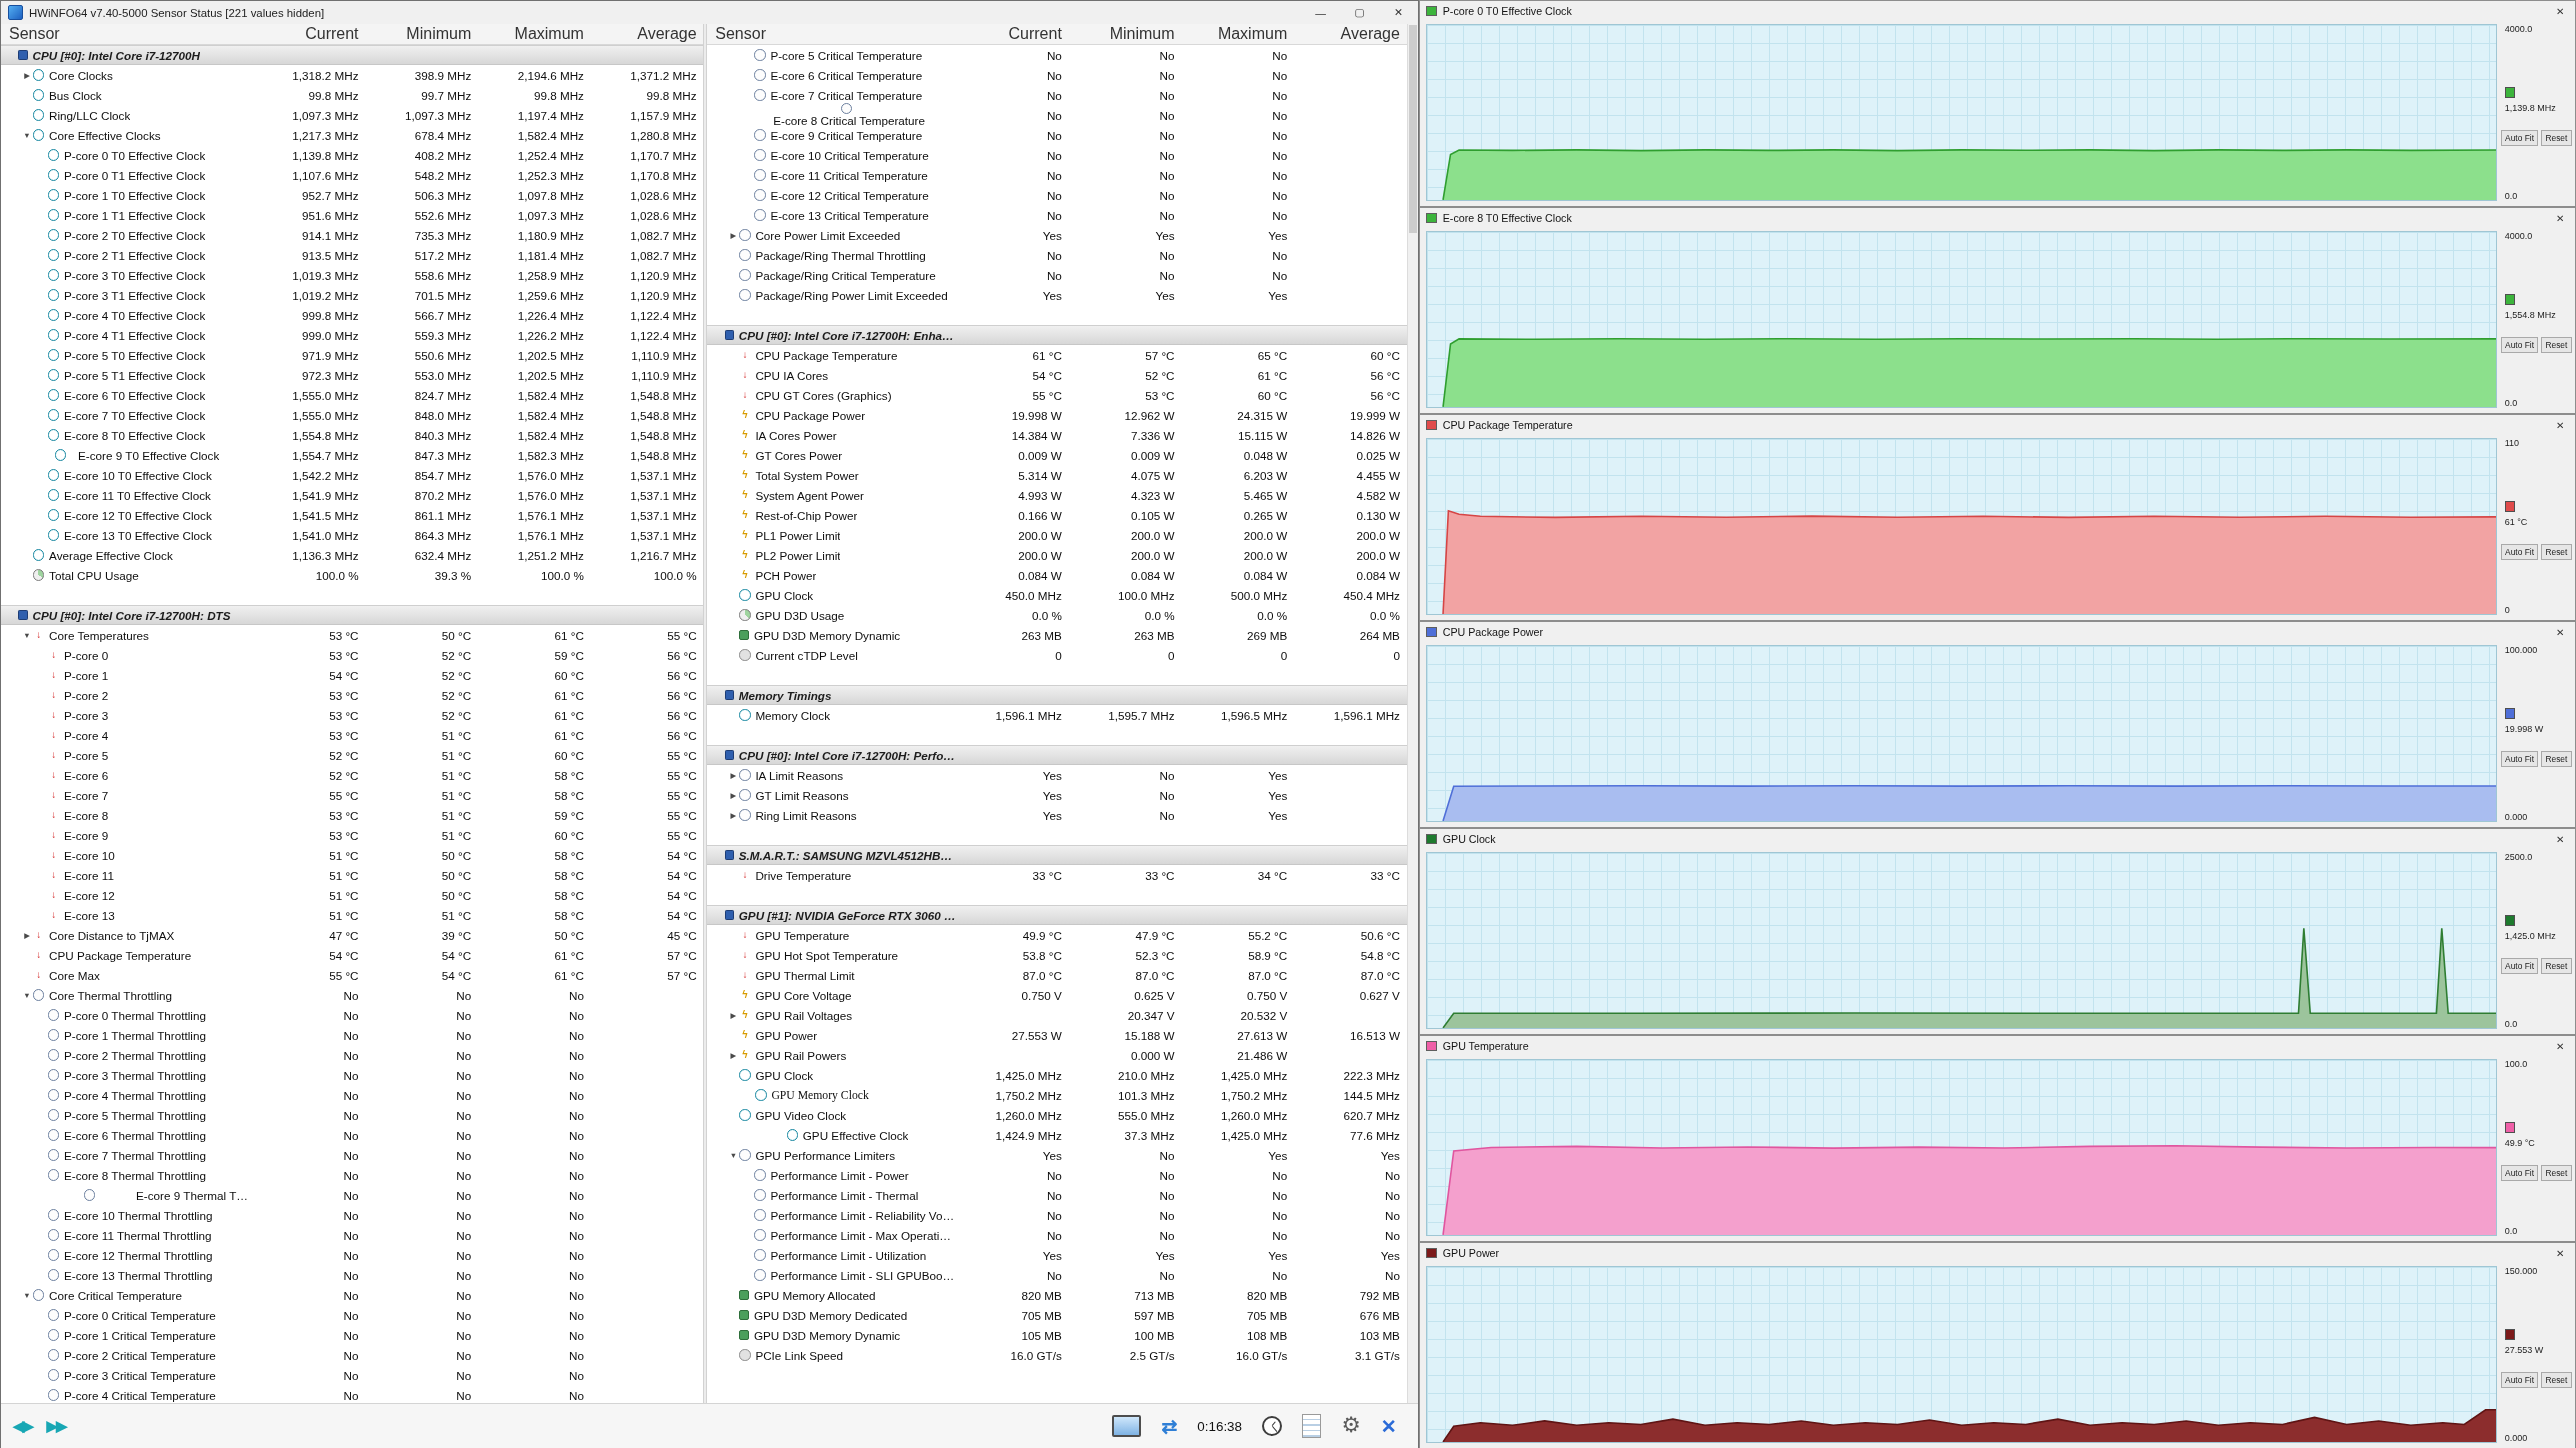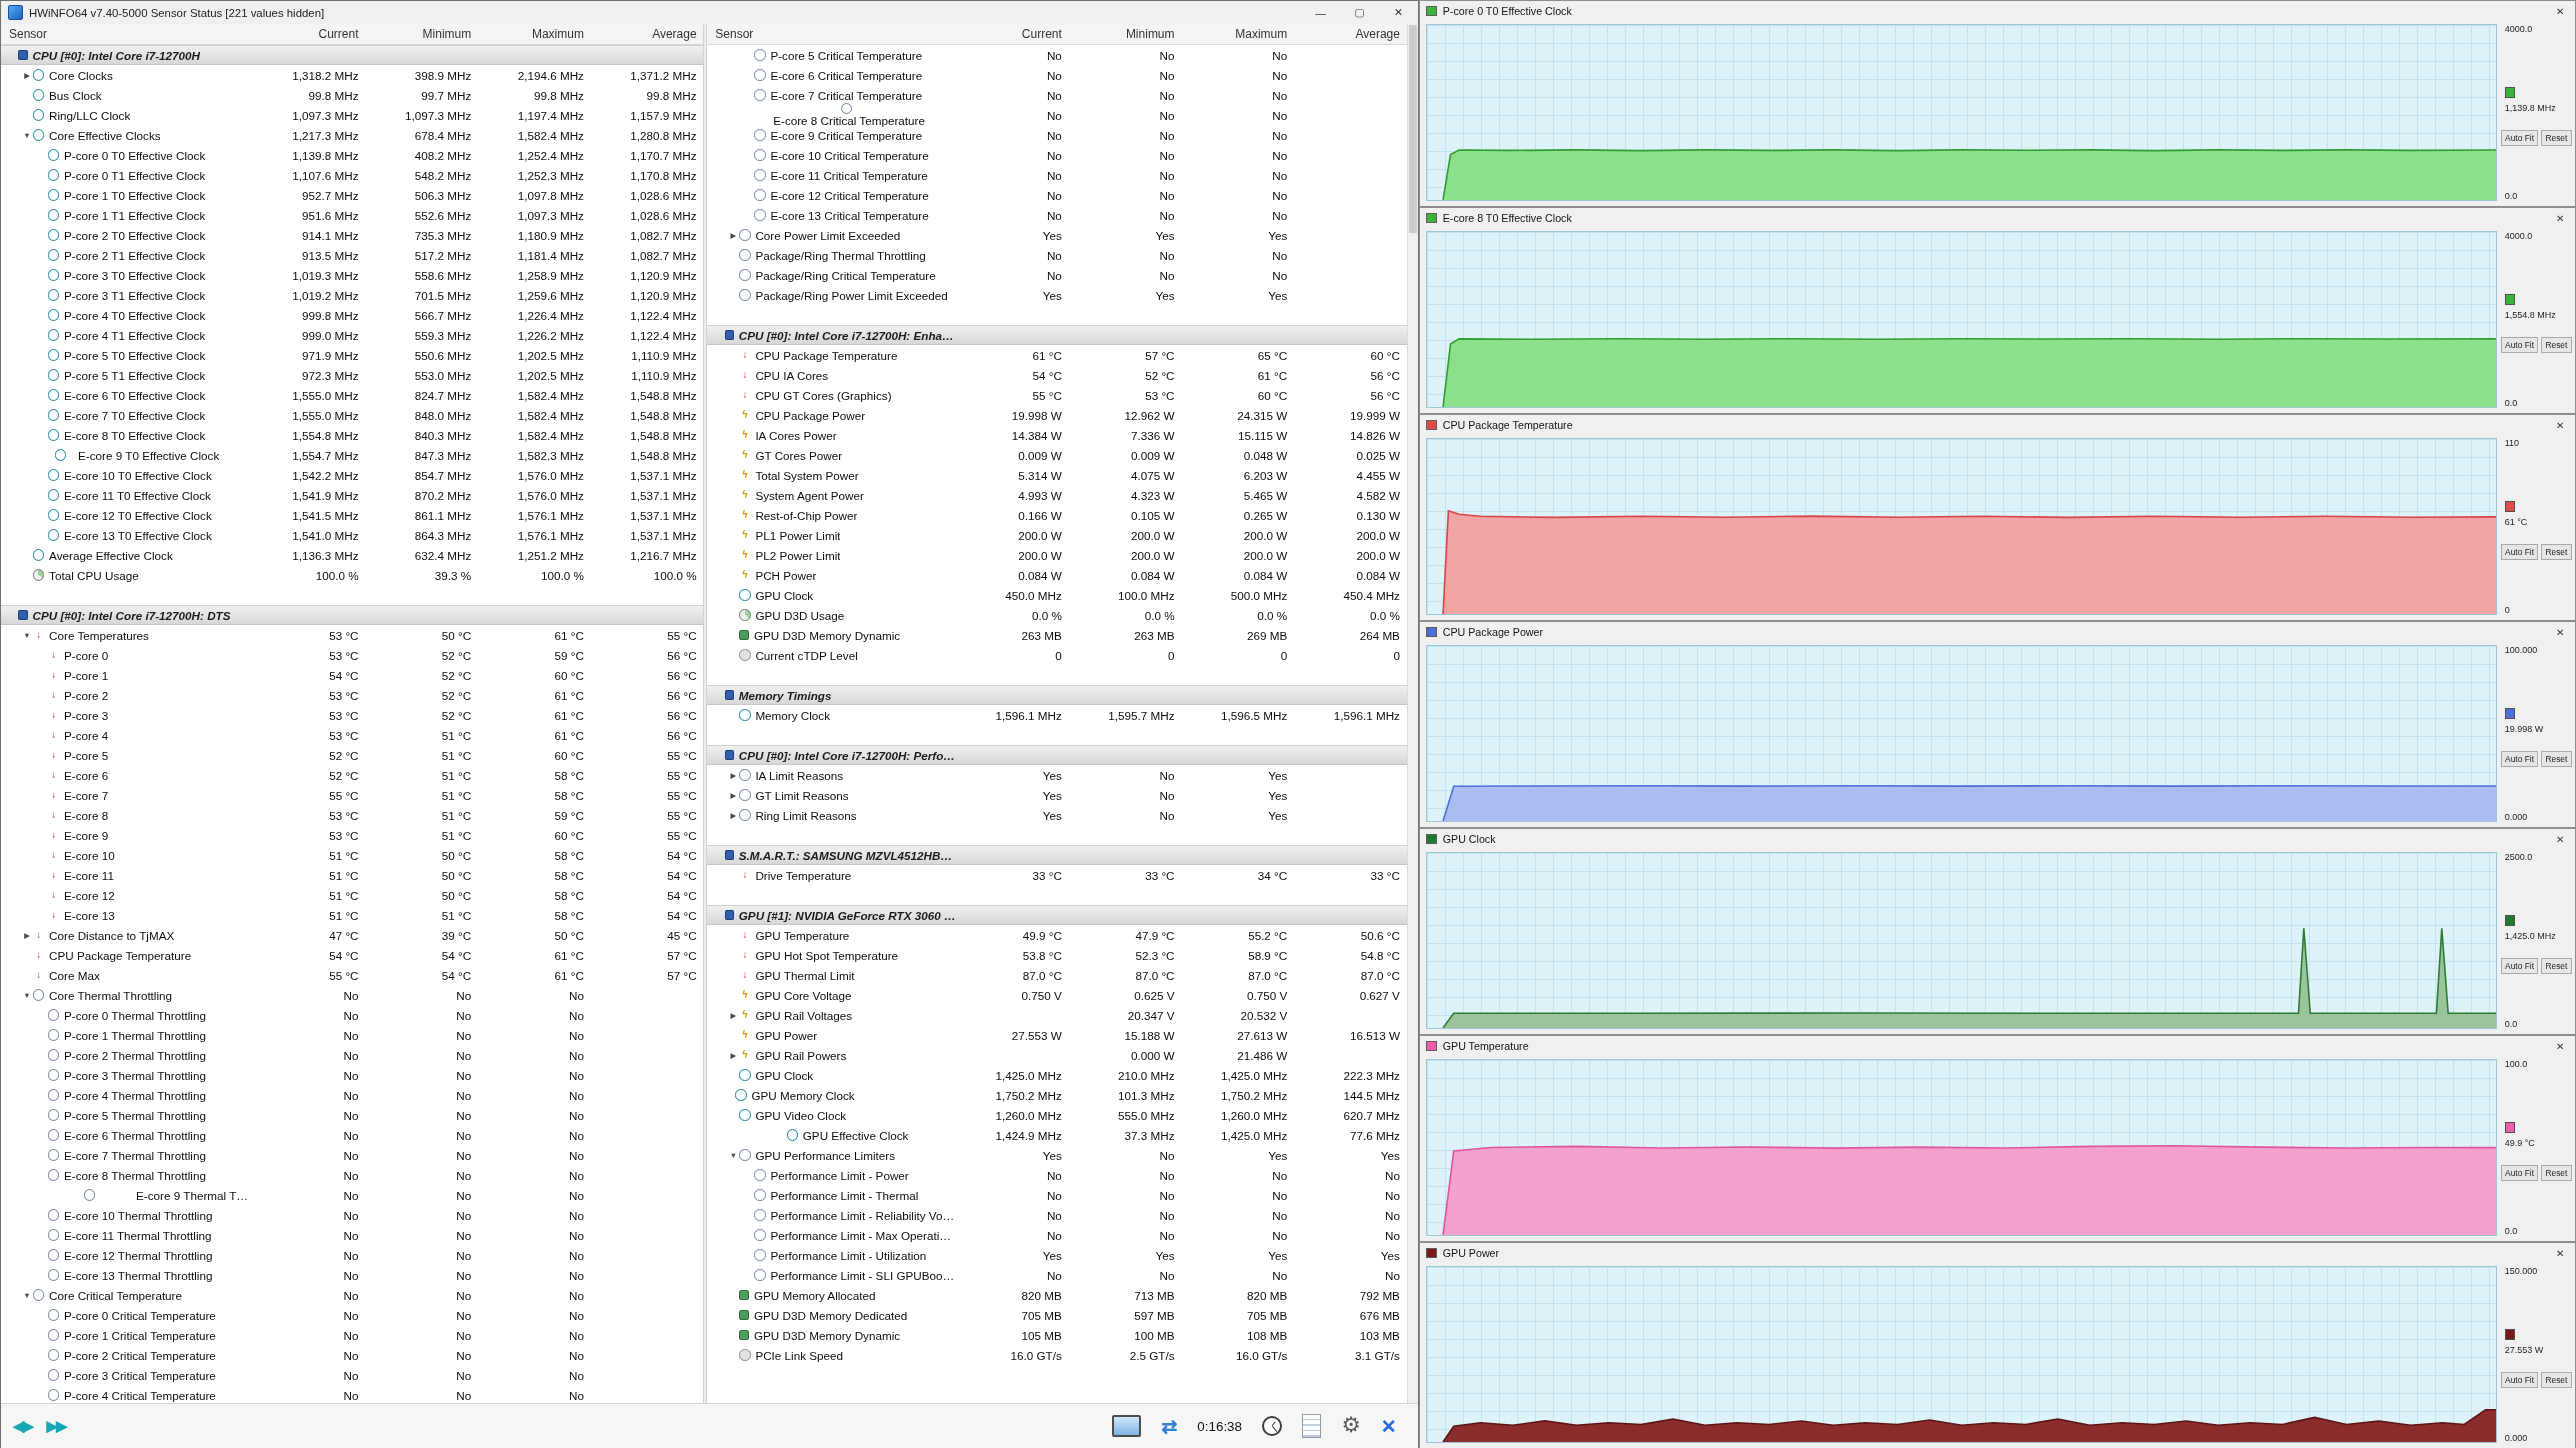--- a/index.html
+++ b/index.html
@@ -20,21 +20,21 @@
   
   .tablewrap{flex:1;min-height:0;display:flex;background:#fff;}
   .pane{display:flex;flex-direction:column;min-width:0;}
   #pane-left{width:703px;}
   #pane-right{width:700px;}
   .splitter{width:4px;flex:none;background:#ececec;border-left:0.7px solid #d2d2d2;border-right:0.7px solid #d2d2d2;box-sizing:border-box;}
   .vscroll{width:11.4px;flex:none;background:#f0f0f0;border-left:0.7px solid #dcdcdc;box-sizing:border-box;}
   .vthumb{margin:1.3px;height:208px;background:#cdcdcd;}
 
   .thead{height:20px;flex:none;display:flex;align-items:center;background:#f4f4f4;
-      border-bottom:0.7px solid #d8d8d8;font-size:12px;color:#333;}
+      border-bottom:0.7px solid #d8d8d8;font-size:16px;color:#333;}
   .thead .hlabel{flex:1;padding-left:8px;}
   .rows{flex:1;overflow:hidden;background:#fff;}
 
   .trow{height:20px;display:flex;align-items:center;font-size:11.7px;color:#0d0d0d;box-sizing:border-box;}
   .tsec{background:linear-gradient(#f0f0f0,#d7d7d7);font-weight:bold;font-style:italic;color:#1c1c1c;border-top:0.7px solid #cfcfcf;border-bottom:0.7px solid #c7c7c7;}
   .lcell{flex:1;min-width:0;display:flex;align-items:center;white-space:nowrap;overflow:hidden;}
   .exp{width:12px;flex:none;font-size:7.4px;color:#4a4a4a;text-align:center;}
   .lbl{overflow:hidden;text-overflow:ellipsis;}
   .vcell{width:106px;flex:none;text-align:right;padding-right:6.7px;white-space:nowrap;}
 
@@ -1386,21 +1386,21 @@
                 <span class="exp"></span>
                 <span class="ic ic-clk"></span>
                 <span class="lbl">GPU Clock</span>
               </div>
               <div class="vcell">1,425.0 MHz</div>
               <div class="vcell">210.0 MHz</div>
               <div class="vcell">1,425.0 MHz</div>
               <div class="vcell">222.3 MHz</div>
             </div>
             <div class="trow">
-              <div class="lcell" style="padding-left: 16px;">
+              <div class="lcell" style="padding-left: 36px; font-family: Liberation Serif, serif;">
                 <span class="exp"></span>
                 <span class="ic ic-clk"></span>
                 <span class="lbl">GPU Memory Clock</span>
               </div>
               <div class="vcell">1,750.2 MHz</div>
               <div class="vcell">101.3 MHz</div>
               <div class="vcell">1,750.2 MHz</div>
               <div class="vcell">144.5 MHz</div>
             </div>
             <div class="trow">

